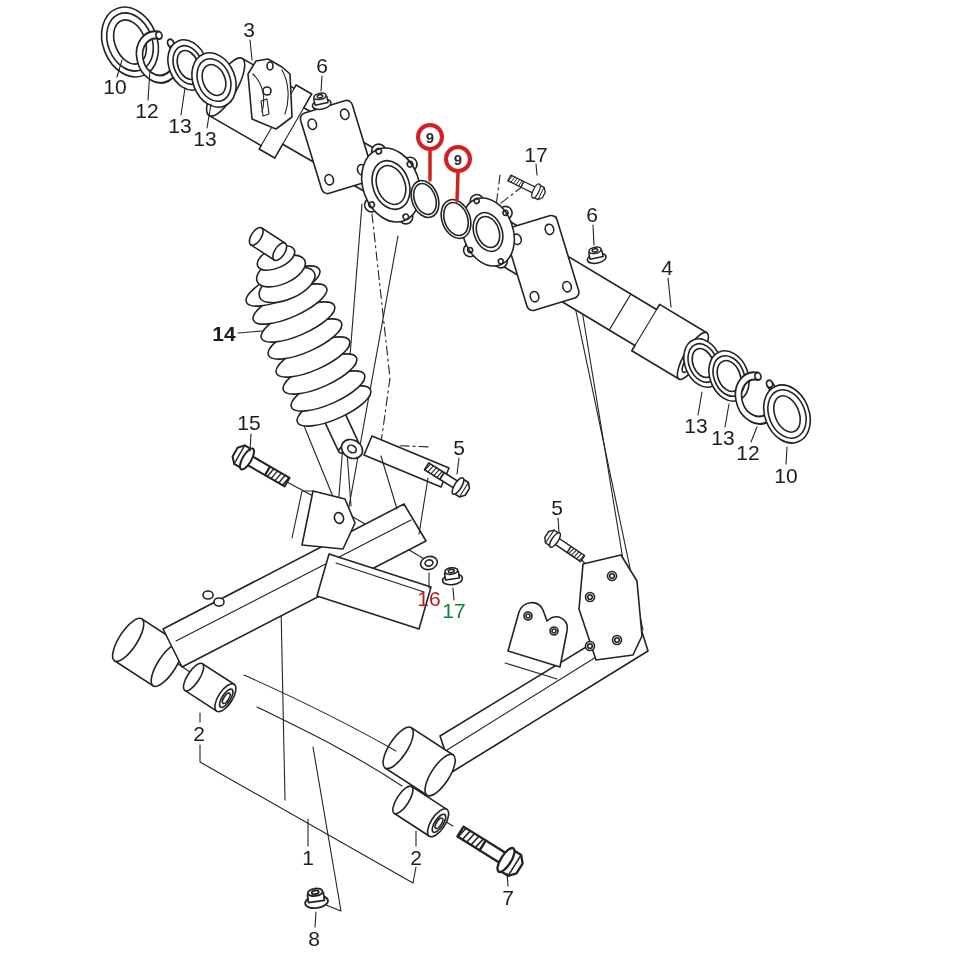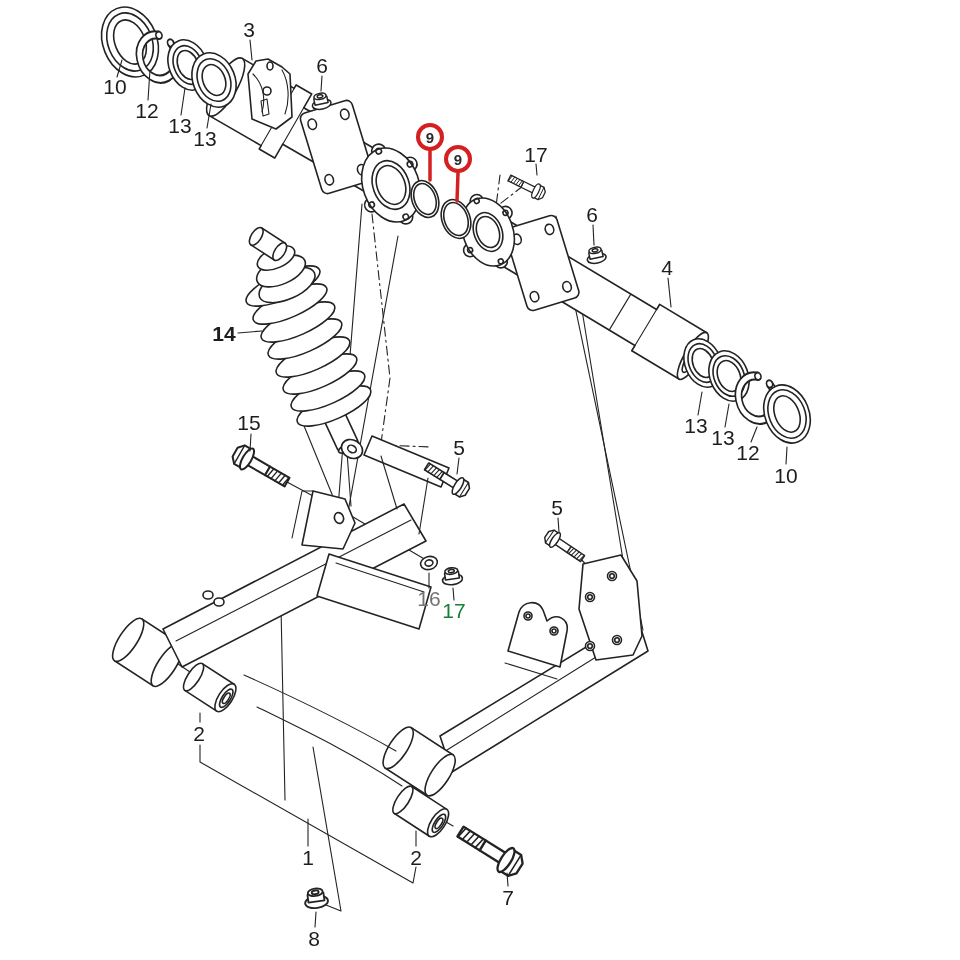--- a/index.html
+++ b/index.html
@@ -341,21 +341,21 @@
       <div class="plabel" style="left: 592px; top: 214px; color: rgb(29, 29, 29);">6</div>
       <div class="plabel" style="left: 667px; top: 267px; color: rgb(29, 29, 29);">4</div>
       <div class="plabel" style="left: 696px; top: 425px; color: rgb(29, 29, 29);">13</div>
       <div class="plabel" style="left: 723px; top: 437px; color: rgb(29, 29, 29);">13</div>
       <div class="plabel" style="left: 748px; top: 452px; color: rgb(29, 29, 29);">12</div>
       <div class="plabel" style="left: 786px; top: 475px; color: rgb(29, 29, 29);">10</div>
       <div class="plabel" style="left: 224px; top: 333px; color: rgb(29, 29, 29); font-weight: bold;">14</div>
       <div class="plabel" style="left: 249px; top: 422px; color: rgb(29, 29, 29);">15</div>
       <div class="plabel" style="left: 459px; top: 447px; color: rgb(29, 29, 29);">5</div>
       <div class="plabel" style="left: 557px; top: 507px; color: rgb(29, 29, 29);">5</div>
-      <div class="plabel" style="left: 429px; top: 598px; color: #737373;">16</div>
+      <div class="plabel" style="left: 429px; top: 598px; color: #b91c1c;">16</div>
       <div class="plabel" style="left: 454px; top: 610px; color: #15803d;">17</div>
       <div class="plabel" style="left: 308px; top: 857px; color: rgb(29, 29, 29);">1</div>
       <div class="plabel" style="left: 199px; top: 733px; color: rgb(29, 29, 29);">2</div>
       <div class="plabel" style="left: 416px; top: 857px; color: rgb(29, 29, 29);">2</div>
       <div class="plabel" style="left: 508px; top: 897px; color: rgb(29, 29, 29);">7</div>
       <div class="plabel" style="left: 314px; top: 938px; color: rgb(29, 29, 29);">8</div>
     </div>
 </div>
 
 </body></html>

